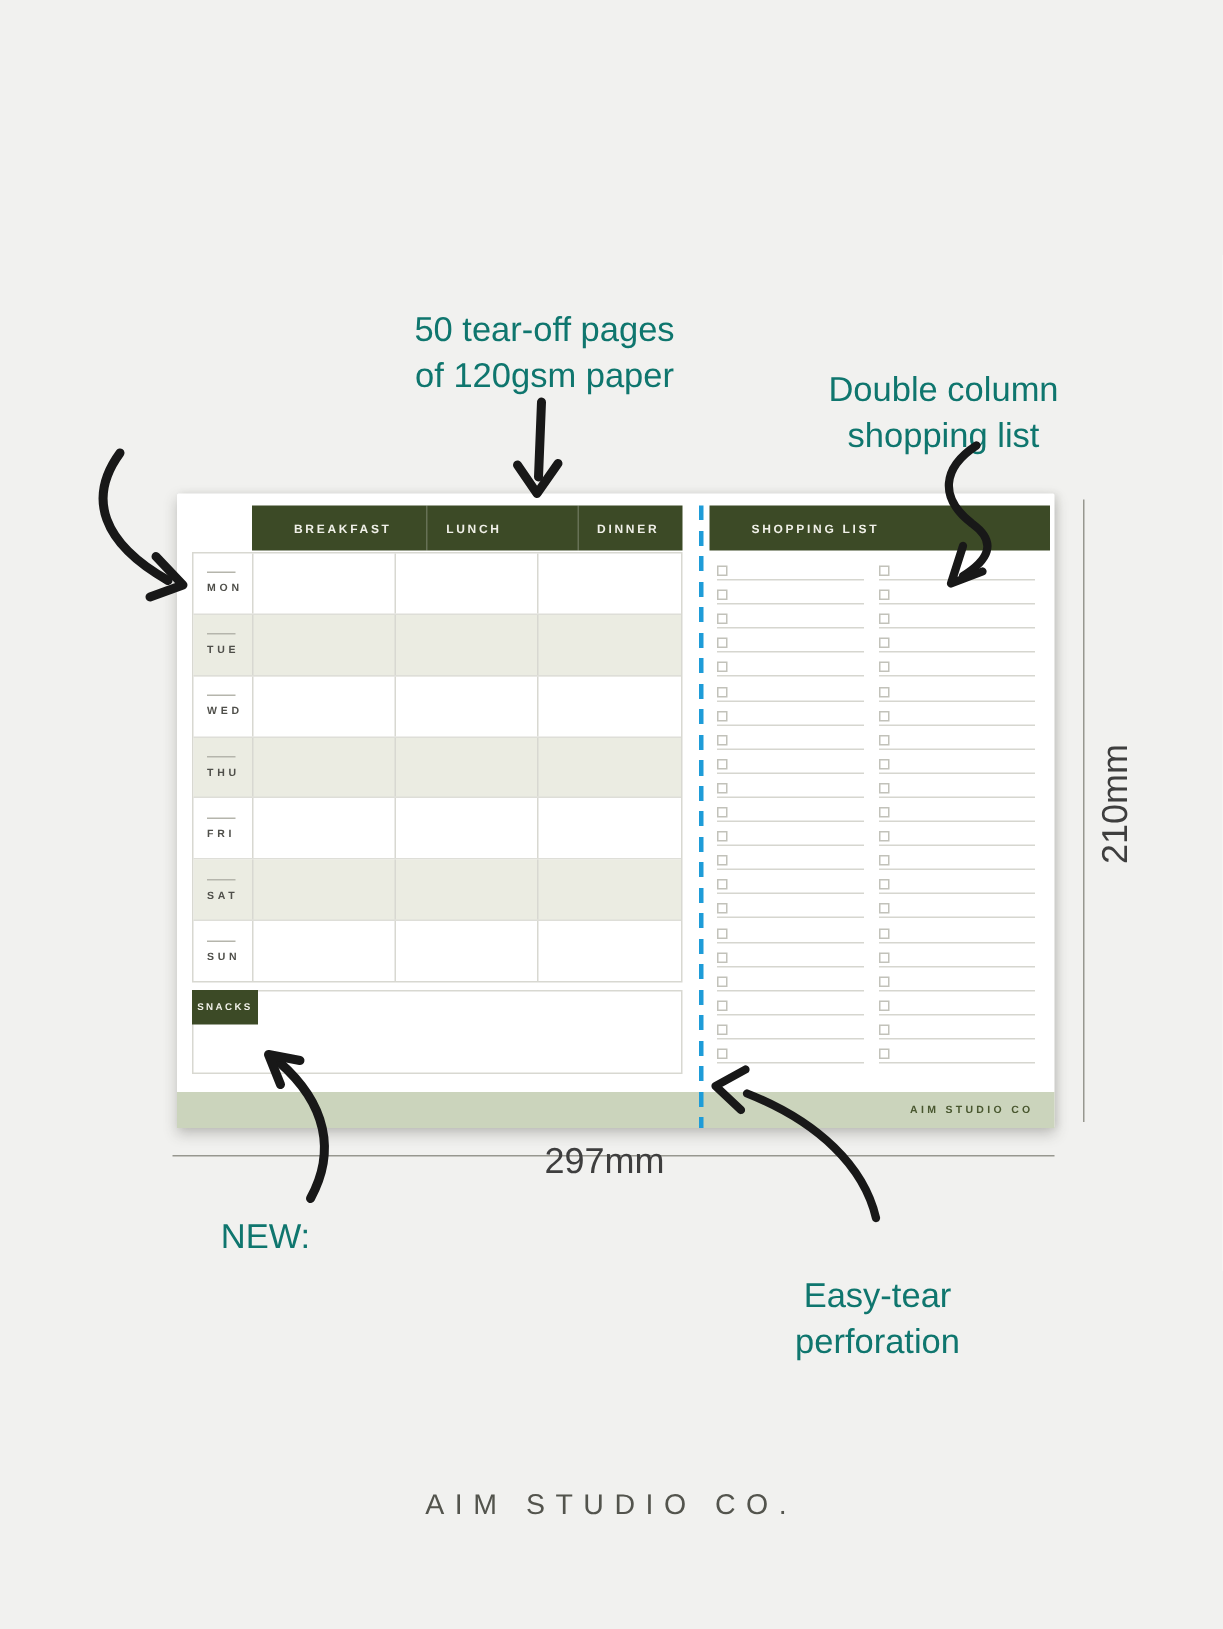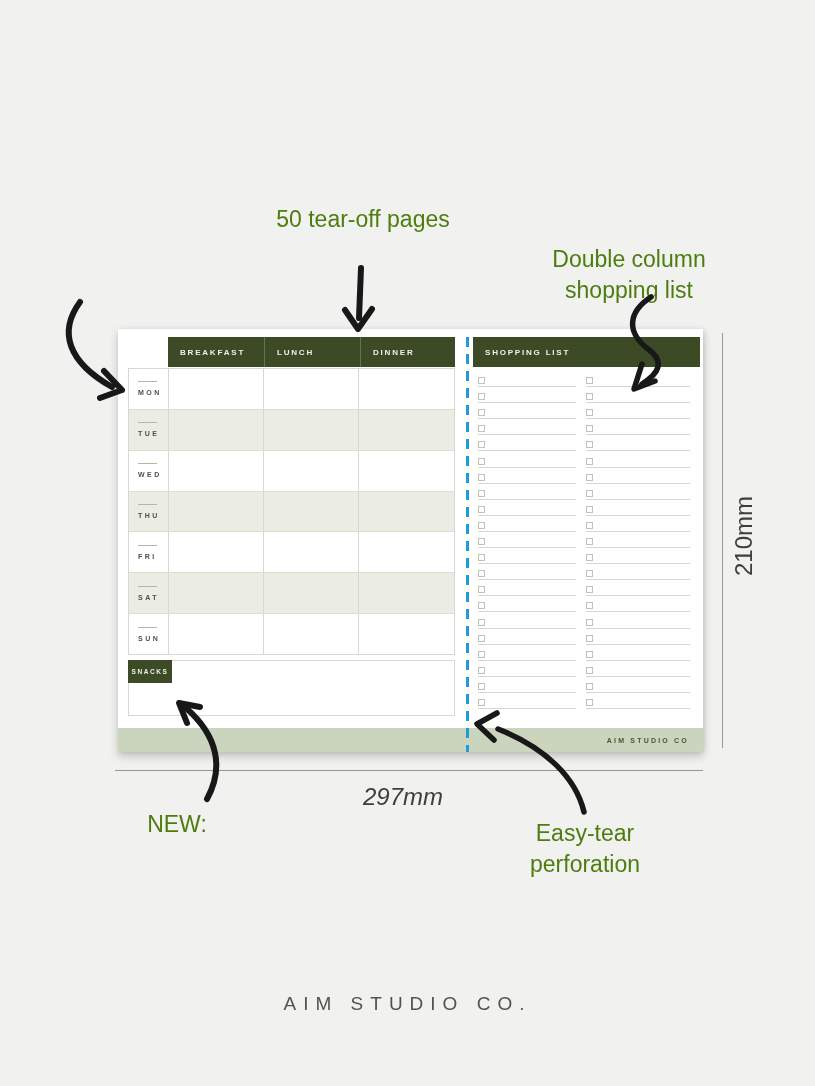--- a/index.html
+++ b/index.html
@@ -5,38 +5,39 @@
   html,body { margin:0; padding:0; }
   .canvas {
     position:relative; width:815px; height:1086px;
     background:var(--bg,#F1F1EF);
     font-family:"Liberation Sans", sans-serif;
     overflow:hidden;
   }
   
   .annotation {
     position:absolute; text-align:center;
-    font-size:23px; line-height:31px; color:#4d7c0f;
+    font-size:23px; line-height:31px; color:#0f766e;
   }
   
   .page {
     position:absolute; left:118px; top:329px; width:585px; height:423px;
     background:#FFFFFF; border-radius:1px;
     box-shadow:0 4px 9px rgba(60,60,55,0.28), 2px 0 4px rgba(60,60,55,0.08);
   }
   .bar {
     position:absolute; top:8px; height:30px; background:var(--green,#3C4A26);
     display:flex; align-items:center;
   }
   .meal-bar { left:50px; width:287px; }
   .shop-bar { left:355px; width:227px; }
   .bar-cell {
     height:100%; display:flex; align-items:center; padding-left:12px;
     box-sizing:border-box; color:#F0F0E8; font-size:8px; font-weight:bold;
     letter-spacing:1.8px;
+    margin-left:16px;
   }
   .bar-cell.b { width:96px; }
   .bar-cell.l { width:96px; border-left:1px solid rgba(255,255,255,0.22); }
   .bar-cell.d { width:79px; border-left:1px solid rgba(255,255,255,0.22); }
   .shop-bar .bar-cell { width:100%; }
   
   .grid {
     position:absolute; left:10px; top:39px; width:327px; height:287px;
     border:1px solid #D8D8D1; box-sizing:border-box;
     display:flex; flex-direction:column; background:#FFFFFF;
@@ -88,37 +89,38 @@
   .shop-col.b2 { width:104px; }
   .shop-row { flex:1; position:relative; border-bottom:1px solid #D6D6CF; }
   .shop-check {
     position:absolute; left:0; bottom:2px; width:7px; height:7px;
     border:1px solid #C2C2BA; box-sizing:border-box; background:transparent;
   }
   
   .dim-h { position:absolute; left:115px; top:770px; width:588px; height:1px; background:#97978F; }
   .dim-v { position:absolute; left:722px; top:333px; width:1px; height:415px; background:#97978F; }
   .dim-label { position:absolute; font-size:24px; color:#3E3E3E; text-align:center; }
-  .dim-label.w { left:303px; top:783px; width:200px;font-style:italic; }
+  .dim-label.w { left:303px; top:761px; width:200px; }
   .dim-label.h { left:644px; top:522px; width:200px; transform:rotate(-90deg); }
   
   .brand {
     position:absolute; left:0; top:993px; width:815px; text-align:center;
     font-size:19px; letter-spacing:7px; color:#53544D;
   }
   
   .arrows { position:absolute; left:0; top:0; pointer-events:none; }
 </style>
 </head>
 <body>
 
 <div class="canvas" style="--bg: #F1F1EF; --green: #3C4A26; --sage: #CBD4BC; --tint: #EBECE2; --blue: #1E9CD8;">
 
   <div class="annotation" style="left:243px; top:204px; width:240px;">
     <div>50 tear-off pages</div>
+    <div>of 120gsm paper</div>
   </div>
   <div class="annotation" style="left:519px; top:244px; width:220px;">
     <div>Double column</div>
     <div>shopping list</div>
   </div>
 
   <div class="page">
 
     <div class="bar meal-bar">
       <div class="bar-cell b">BREAKFAST</div>
@@ -341,21 +343,21 @@
   </div>
 
   <div class="dim-h"></div>
   <div class="dim-label w">297mm</div>
   <div class="dim-v"></div>
   <div class="dim-label h">210mm</div>
 
   <div class="annotation" style="left:77px; top:809px; width:200px;">
     <div>NEW:</div>
   </div>
-  <div class="annotation" style="left:485px; top:818px; width:200px;text-align:center;">
+  <div class="annotation" style="left:485px; top:848px; width:200px;text-align:center;">
     <div>Easy-tear</div>
     <div>perforation</div>
   </div>
 
   <svg class="arrows" width="815" height="1086" viewBox="0 0 815 1086">
     <g fill="none" stroke="#181818" stroke-linecap="round" stroke-linejoin="round">
 
       <path d="M 80 302 C 58 332 68 362 112 387" stroke-width="6"></path>
       <polyline points="104,371 122,390 100,398" stroke-width="6"></polyline>
 

